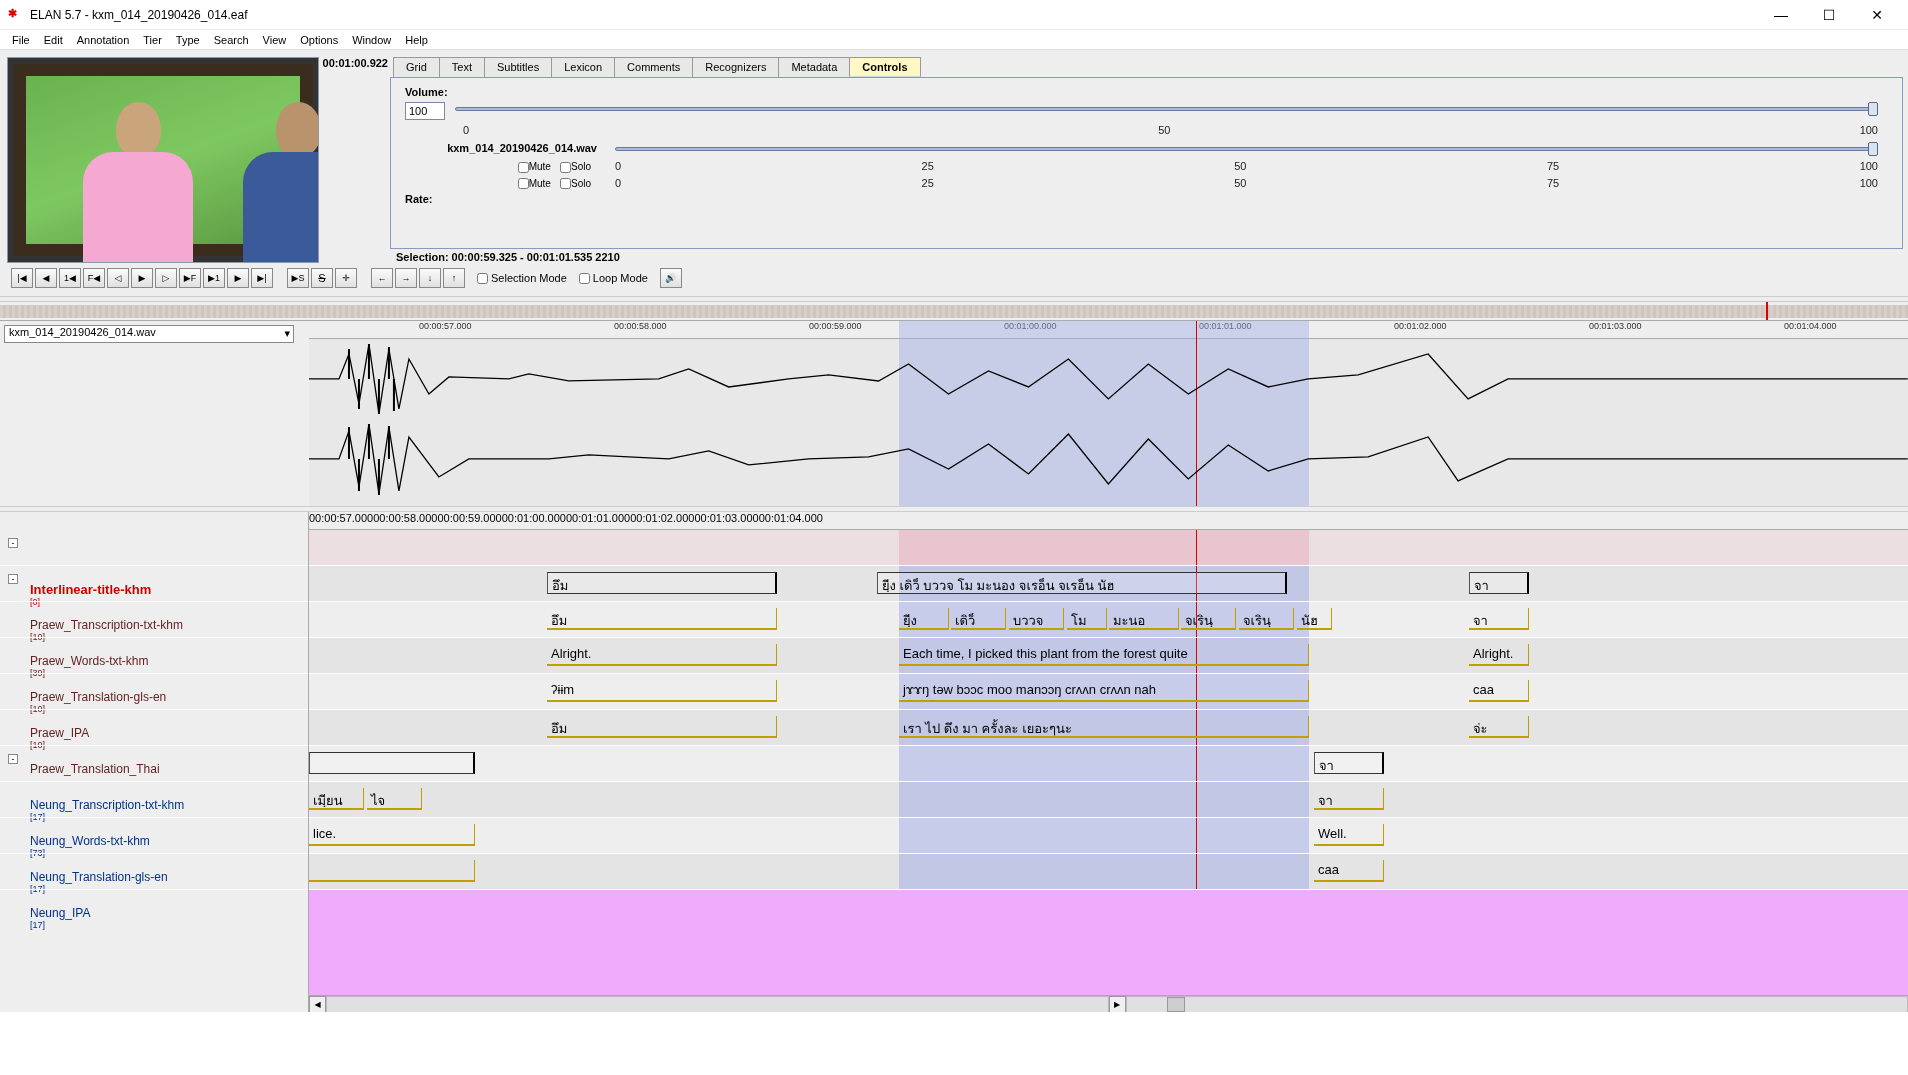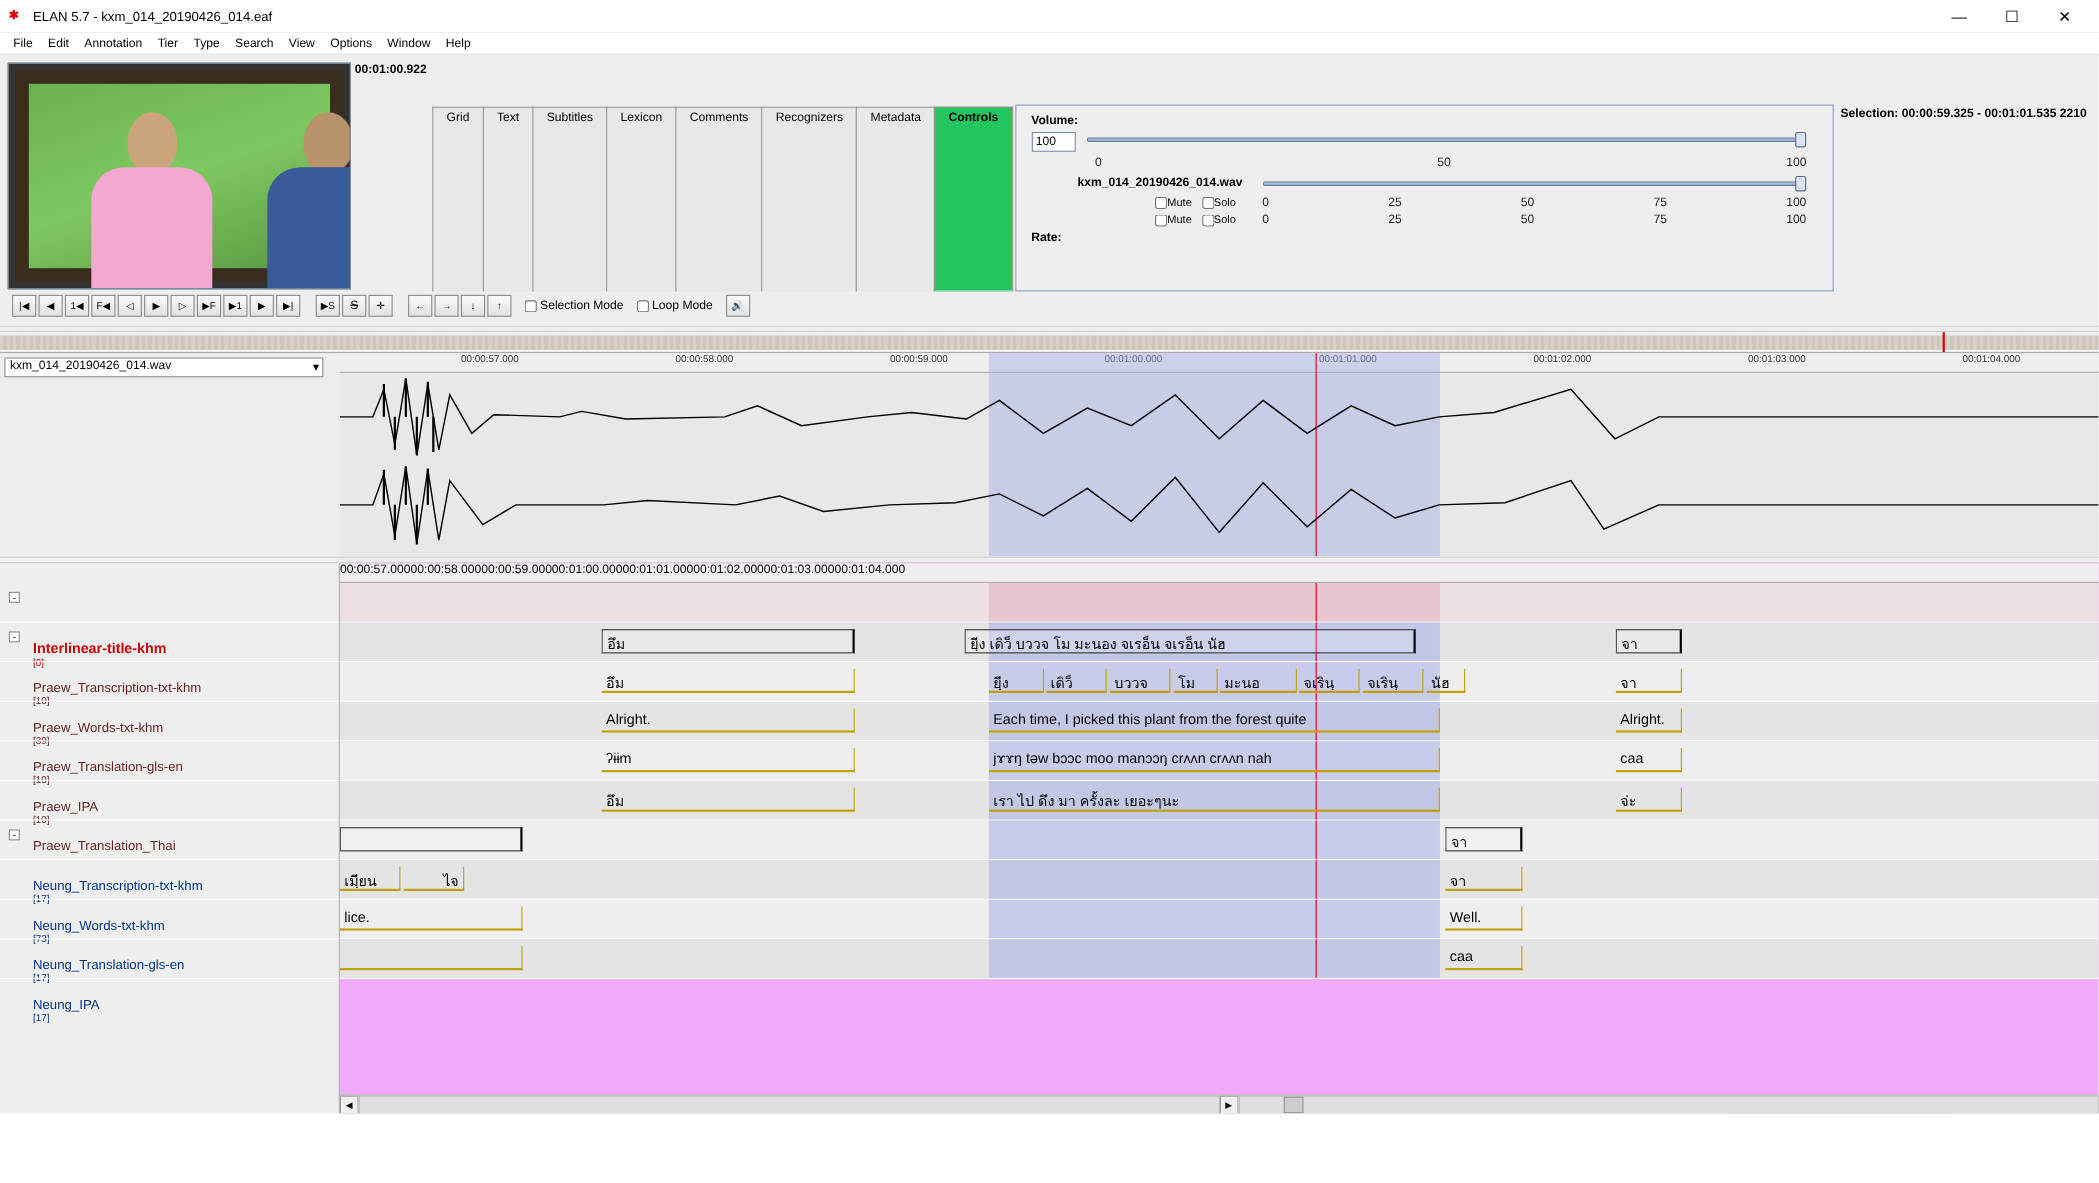--- a/index.html
+++ b/index.html
@@ -20,24 +20,24 @@
 .video-frame { flex: 1; background: #333; position: relative; overflow: hidden; border: 1px solid #8899aa; margin: 2px; }
 .video-bg { position: absolute; inset: 6px; background: linear-gradient(160deg,#6ab24f 0%, #7ec861 50%, #5a9840 100%); border: 12px solid #3a2d1e; }
 .person1 { position: absolute; left: 60px; bottom: 0; width: 140px; height: 160px; }
 .person1 .head { width: 45px; height: 55px; background: #caa47a; border-radius: 50% 50% 45% 45%; margin: 0 auto; }
 .person1 .body { width: 110px; height: 110px; background: #f5a8d2; border-radius: 30px 30px 0 0; margin: -5px auto 0; }
 .person2 { position: absolute; left: 220px; bottom: 0; width: 140px; height: 160px; }
 .person2 .head { width: 45px; height: 55px; background: #b8936b; border-radius: 50% 50% 45% 45%; margin: 0 auto; }
 .person2 .body { width: 110px; height: 110px; background: #3a5a9a; border-radius: 30px 30px 0 0; margin: -5px auto 0; }
 .timecode { text-align: center; font-size: 11px; font-weight: bold; padding: 2px; }
 
-.controls-pane { flex: 1; display: flex; flex-direction: row; margin-top: 40px; }
+.controls-pane { flex: 1; display: flex; flex-direction: column; }
 .tabs { display: flex; background: #eee; padding: 2px 3px 0; }
 .tab { padding: 3px 12px; background: #e8e8e8; border: 1px solid #999; border-bottom: none; margin-right: -1px; font-size: 11px; }
-.tab.active { background: #22c55e; font-weight: bold; border-bottom: 1px solid #c8d9e8; }
+.tab.active { background: #fef9c3; font-weight: bold; border-bottom: 1px solid #c8d9e8; }
 .controls-body { flex: 1; border: 1px solid #8899bb; background: #eeeeee; padding: 8px 14px; }
 .ctrl-row { display: flex; align-items: flex-start; margin-bottom: 4px; }
 .ctrl-label { font-weight: bold; width: 70px; }
 .vol-input { width: 40px; height: 18px; border: 1px solid #7a8aaa; background: #fff; padding: 0 3px; }
 .slider-track { flex: 1; height: 14px; position: relative; margin: 0 10px; }
 .slider-track .track { position: absolute; top: 5px; left: 0; right: 0; height: 4px; background: #a8bcd8; border: 1px solid #6a7a9a; border-radius: 2px; }
 .slider-track .thumb { position: absolute; top: 0; width: 10px; height: 14px; background: #d8e4f0; border: 1px solid #5a6a8a; border-radius: 2px; }
 .slider-scale { display: flex; justify-content: space-between; font-size: 10px; color: #222; padding: 0 10px; }
 .track-label { width: 200px; text-align: right; font-weight: bold; padding-right: 8px; }
 .mute-solo { width: 200px; text-align: right; padding-right: 8px; }
@@ -388,21 +388,21 @@
         <div class="tier-row stripe2">
           <div class="sel-overlay"></div>
           <div class="cursor"></div>
           <div class="ann boxed" style="left: 0px; width: 166px;"></div>
           <div class="ann boxed" style="left: 1005px; width: 70px;">จา</div>
         </div>
         <div class="tier-row stripe1">
           <div class="sel-overlay"></div>
           <div class="cursor"></div>
           <div class="ann underlined" style="left: 0px; width: 55px;">เมฺียน</div>
-          <div class="ann underlined" style="left: 58px; width: 55px; text-align: right;">ไจ</div>
+          <div class="ann underlined" style="left: 58px; width: 55px;">ไจ</div>
           <div class="ann underlined" style="left: 1005px; width: 70px;">จา</div>
         </div>
         <div class="tier-row stripe2">
           <div class="sel-overlay"></div>
           <div class="cursor"></div>
           <div class="ann underlined" style="left: 0px; width: 166px;">lice.</div>
           <div class="ann underlined" style="left: 1005px; width: 70px;">Well.</div>
         </div>
         <div class="tier-row stripe1">
           <div class="sel-overlay"></div>

